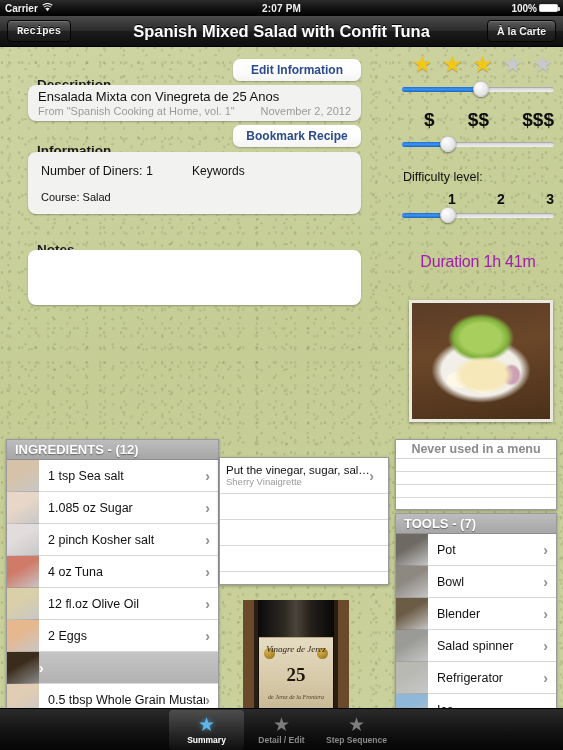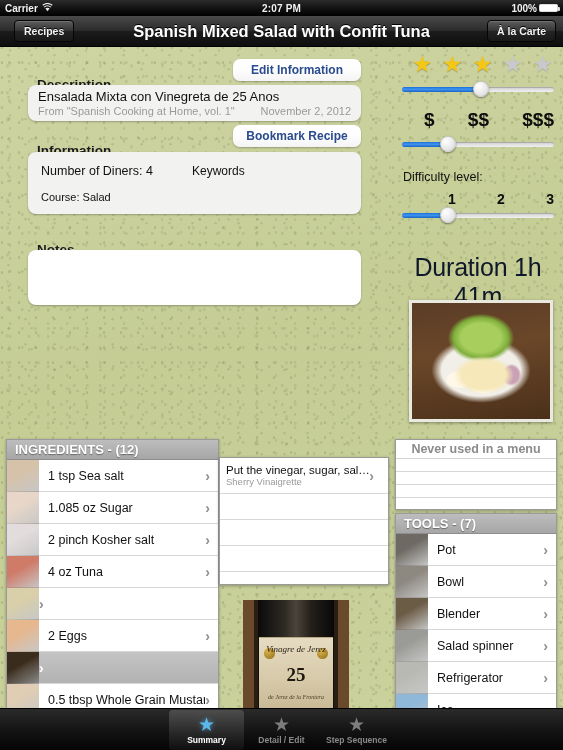--- a/index.html
+++ b/index.html
@@ -57,21 +57,21 @@
   }
   .navbtn{
     position:relative; z-index:2;
     color:#f2f2f2; font-size:10.5px; font-weight:bold;
     padding:4px 9px; border-radius:4px;
     background:linear-gradient(180deg,#5c5c5c 0%,#343434 50%,#242424 51%,#191919 100%);
     border:1px solid #050505;
     text-shadow:0 -1px 0 #000;
     box-shadow:inset 0 1px 0 rgba(255,255,255,.14);
   }
-  .navbtn.left{ margin-left:14px; }
+  .navbtn.left{ margin-left:7px;font-family:Liberation Mono, monospace; }
   .navbtn.right{ margin-left:auto; margin-right:7px; }
 
   
   .content{ position:absolute; top:47px; left:0; width:563px; height:703px; z-index:5;}
 
   .section-label{
     font-size:13.5px; font-weight:bold; color:#1a1a1a;
     text-shadow:0 1px 0 rgba(255,255,255,.45);
     margin-top:12px;
   }
@@ -114,21 +114,21 @@
   }
 
   .stars{ display:flex; justify-content:space-between; }
   .star{ font-size:23px; line-height:1; }
   .star.on{ color:#f5c715; text-shadow:0 1px 1px rgba(0,0,0,.25);}
   .star.off{ color:#c8c8cf; text-shadow:0 1px 1px rgba(0,0,0,.15);}
 
   .pricerow{ display:flex; justify-content:space-between; font-size:19px; font-weight:bold; color:#0d0d0d;}
   .diffrow{ display:flex; justify-content:space-between; font-size:14px; font-weight:bold; color:#0d0d0d;}
   .diff-label{ font-size:12.5px; color:#111; }
-  .duration{ font-size:25px; color:#0f172a; text-align:center; letter-spacing:-.2px;}
+  .duration{ font-size:16px; color:#a21caf; text-align:center; letter-spacing:-.2px;}
 
   
   .photo-frame{ border:3px solid #e9e9e0; box-shadow:0 1px 3px rgba(0,0,0,.35); overflow:hidden; position:relative;}
   .salad-photo{ position:absolute; inset:0;
     background:
       radial-gradient(ellipse 40% 30% at 52% 62%, #f6e8b8 0 40%, transparent 55%),
       radial-gradient(ellipse 14% 11% at 34% 66%, #fff8e8 0 58%, transparent 70%),
       radial-gradient(ellipse  7% 6% at 34% 64%, #f0a822 0 70%, transparent 85%),
       radial-gradient(ellipse 15% 12% at 52% 70%, #fffaec 0 58%, transparent 72%),
       radial-gradient(ellipse  7% 6% at 52% 68%, #f2ad28 0 70%, transparent 85%),
@@ -239,21 +239,21 @@
   <div class="panel" style="position:absolute;left:28px;top:38px;width:333px;height:36px;">
     <div class="desc-title" style="position:absolute;left:10px;top:4px;">Ensalada Mixta con Vinegreta de 25 Anos</div>
     <div class="desc-sub" style="position:absolute;left:10px;top:20px;">From "Spanish Cooking at Home, vol. 1"</div>
     <div class="desc-sub" style="position:absolute;right:10px;top:20px;">November 2, 2012</div>
   </div>
 
   <div class="section-label" style="position:absolute;left:37px;top:84px;">Information</div>
   <div class="whitebtn" style="position:absolute;left:233px;top:78px;width:128px;height:22px;">Bookmark Recipe</div>
 
   <div class="panel" style="position:absolute;left:28px;top:105px;width:333px;height:62px;">
-    <div style="position:absolute;left:13px;top:12px;font-size:12.5px;color:#111;">Number of Diners: 4</div>
+    <div style="position:absolute;left:13px;top:12px;font-size:12.5px;color:#111;">Number of Diners: 1</div>
     <div style="position:absolute;left:164px;top:12px;font-size:12px;color:#111;">Keywords</div>
     <div style="position:absolute;left:13px;top:39px;font-size:11px;color:#111;">Course: Salad</div>
   </div>
 
   <div class="section-label" style="position:absolute;left:37px;top:183px;">Notes</div>
   <div style="position:absolute;left:28px;top:203px;width:333px;height:55px;background:#fff;border-radius:8px;box-shadow:0 1px 2px rgba(0,0,0,.28);">
     <div style="padding:6px 9px;font-size:12px;color:#111;"></div>
   </div>
 
   <div class="stars" style="position:absolute;left:412px;top:6px;width:141px;">
@@ -332,20 +332,21 @@
           <div class="row-text">2 pinch  Kosher salt</div>
           <div class="chev">›</div>
         </div>
         <div class="row">
           <div class="thumb-img" style="background: linear-gradient(150deg, rgb(208, 122, 104) 0%, rgb(208, 122, 104) 40%, rgba(0, 0, 0, 0.22) 100%), radial-gradient(circle at 35% 30%, rgba(255, 255, 255, 0.5), transparent 60%); background-blend-mode: normal;"></div>
           <div class="row-text">4 oz  Tuna</div>
           <div class="chev">›</div>
         </div>
         <div class="row">
           <div class="thumb-img" style="background: linear-gradient(150deg, rgb(217, 207, 168) 0%, rgb(217, 207, 168) 40%, rgba(0, 0, 0, 0.22) 100%), radial-gradient(circle at 35% 30%, rgba(255, 255, 255, 0.5), transparent 60%); background-blend-mode: normal;"></div>
+          <div class="row-text">12 fl.oz  Olive Oil</div>
           <div class="chev">›</div>
         </div>
         <div class="row">
           <div class="thumb-img" style="background: linear-gradient(150deg, rgb(231, 183, 142) 0%, rgb(231, 183, 142) 40%, rgba(0, 0, 0, 0.22) 100%), radial-gradient(circle at 35% 30%, rgba(255, 255, 255, 0.5), transparent 60%); background-blend-mode: normal;"></div>
           <div class="row-text">2  Eggs</div>
           <div class="chev">›</div>
         </div>
         <div class="row sel">
           <div class="thumb-img" style="background: linear-gradient(150deg, rgb(58, 44, 28) 0%, rgb(58, 44, 28) 40%, rgba(0, 0, 0, 0.22) 100%), radial-gradient(circle at 35% 30%, rgba(255, 255, 255, 0.5), transparent 60%); background-blend-mode: normal;"></div>
           <div class="chev">›</div>

